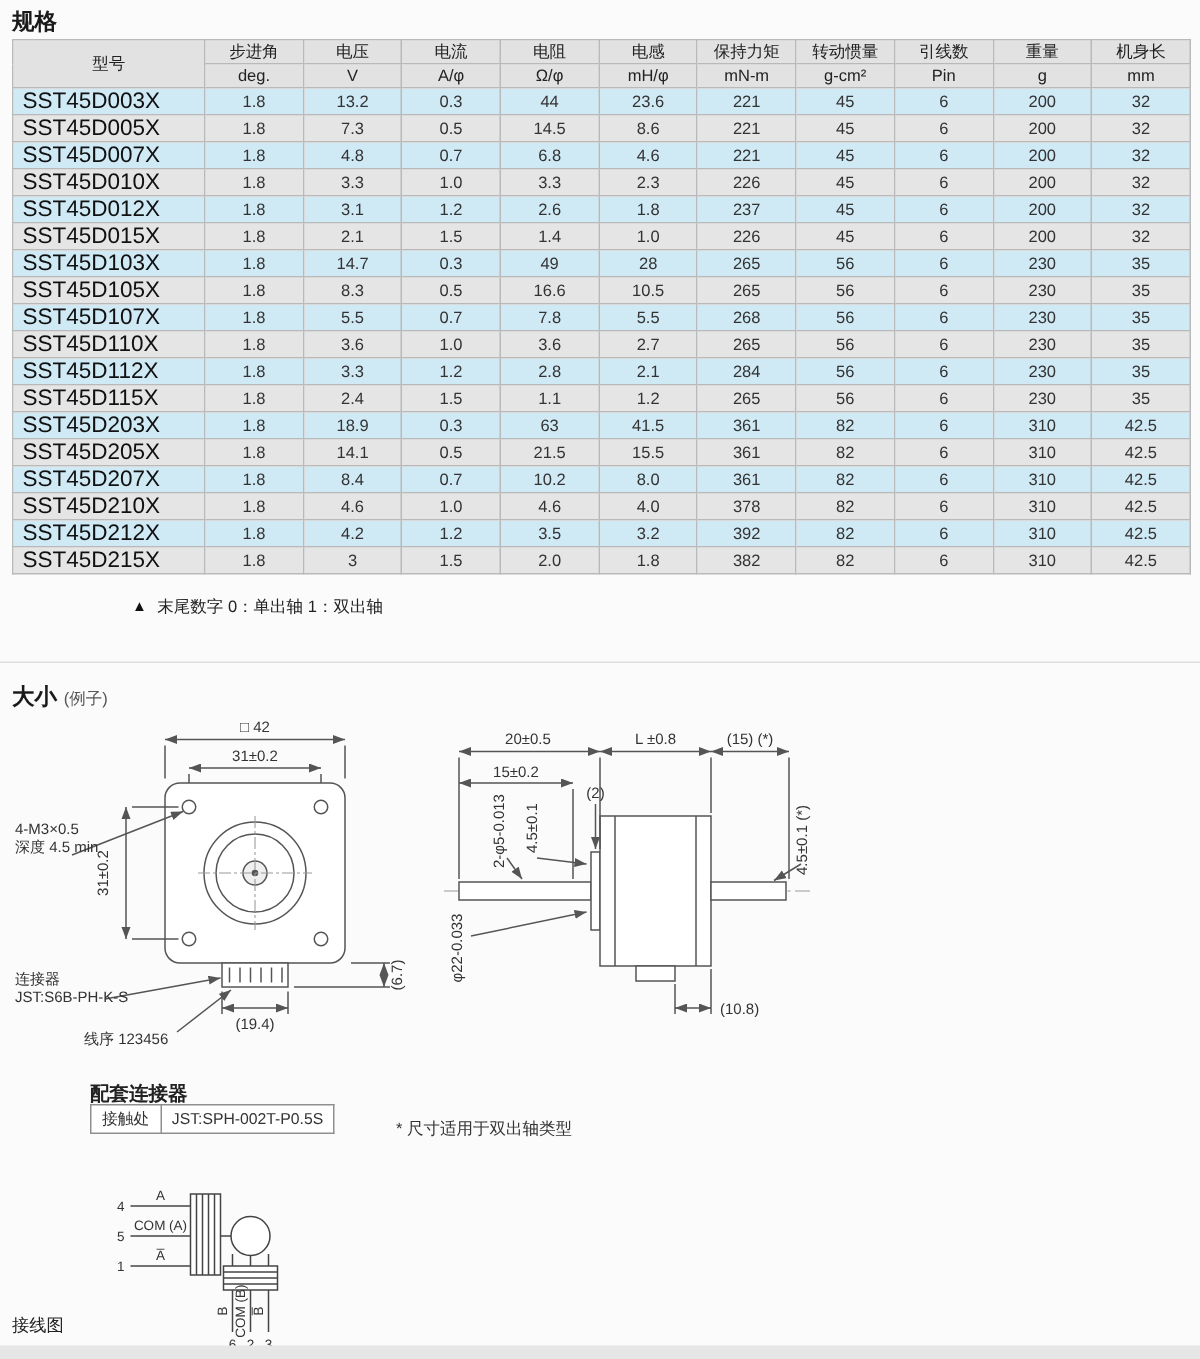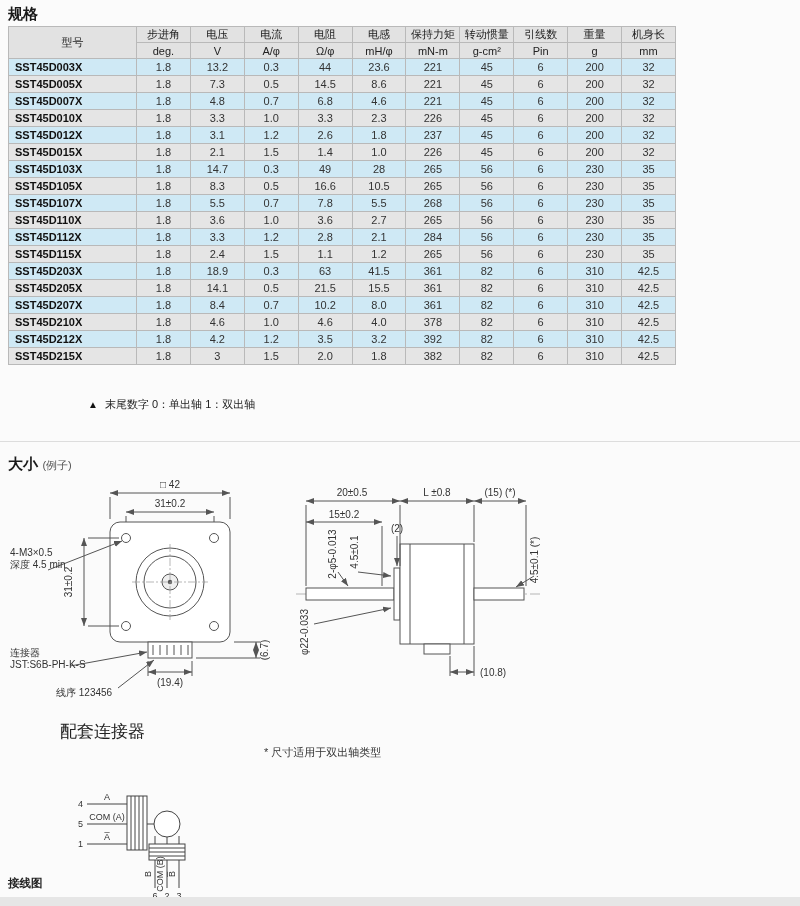--- a/index.html
+++ b/index.html
@@ -5,40 +5,40 @@
   * { margin:0; padding:0; box-sizing:border-box; }
   html,body { background:#fbfbfb; }
   body {
     width:800px; height:906px; position:relative; overflow:hidden;
     font-family:"Liberation Sans","DejaVu Sans",sans-serif; color:#333;
   }
   .abs { position:absolute; }
   .sec-h { font-size:15px; font-weight:bold; color:#1a1a1a; }
   .sec-note { font-size:11px; color:#555; font-weight:normal; }
 
-  table.spec { border-collapse:collapse; table-layout:fixed; width:668px; }
+  table.spec { border-collapse:collapse; table-layout:fixed; width:786px; }
   .spec th, .spec td { border:1px solid #b9b9b9; font-size:11px; color:#333;
     text-align:center; padding:0 2px; height:17px; overflow:hidden; white-space:nowrap; }
   .spec thead th { background:#e2e2e2; font-weight:normal; height:16px; color:#222; }
-  .spec td.model { font-weight:bold; text-align:left; padding-left:6px; font-size:11px; color:#111; }
+  .spec td.model { font-weight:normal; text-align:left; padding-left:6px; font-size:15px; color:#111; }
   .spec tr.rb { background:#cfe9f5; }
   .spec tr.rw { background:#e5e5e5;margin-left:10px; }
 
   .footnote { font-size:11px; color:#222; display:flex; align-items:center; gap:7px; }
   .footnote .arr { font-size:10px; color:#111; }
 
   .divider { width:800px; height:0; border-top:1px solid #ddd; }
 
-  .conn-title { font-size:17px; font-weight:normal; color:#222; }
+  .conn-title { font-size:13px; font-weight:bold; color:#222; }
   table.conn { border-collapse:collapse; background:#fff; }
   .conn td { border:1px solid #8f8f8f; font-size:10.5px; color:#333; padding:2px 7px; height:15px; white-space:nowrap; }
   .conn td.cl { min-width:46px; }
 
   .note { font-size:11px; color:#333; }
-  .wiring-label { font-size:11.5px; font-weight:bold; color:#222; }
+  .wiring-label { font-size:11.5px; font-weight:normal; color:#222; }
   .bottom-strip { left:0; top:897px; width:800px; height:9px; background:#e6e6e6; }
 
   svg text { font-family:"Liberation Sans","DejaVu Sans",sans-serif; fill:#333; }
 </style>
 </head>
 <body>
 
 <div class="page">
 
   <div class="abs sec-h" style="left:8px;top:5px">规格</div>
@@ -439,20 +439,24 @@
       <text x="66" y="76" text-anchor="middle" transform="rotate(-90 66 76)">4.5±0.1</text>
       <text x="16" y="156" text-anchor="middle" transform="rotate(-90 16 156)">φ22-0.033</text>
       <text x="246" y="84" text-anchor="middle" transform="rotate(-90 246 84)">4.5±0.1 (*)</text>
       <text x="188" y="200">(10.8)</text>
     </g>
   </svg>
 
   <div class="abs conn-title" style="left:60px;top:720px">配套连接器</div>
   <table class="conn abs" style="left:60px;top:736px">
     <tbody>
+    <tr>
+      <td class="cl">接触处</td>
+      <td>JST:SPH-002T-P0.5S</td>
+    </tr>
   </tbody>
     </table>
 
   <div class="abs note" style="left:264px;top:745px">* 尺寸适用于双出轴类型</div>
 
   <svg class="abs" style="left:55px;top:788px" width="240" height="114" viewBox="0 0 240 114">
     <g stroke="#444" fill="none" stroke-width="1">
       <line x1="32" y1="16" x2="72" y2="16"></line>
       <line x1="32" y1="36" x2="72" y2="36"></line>
       <line x1="32" y1="56" x2="72" y2="56"></line>

